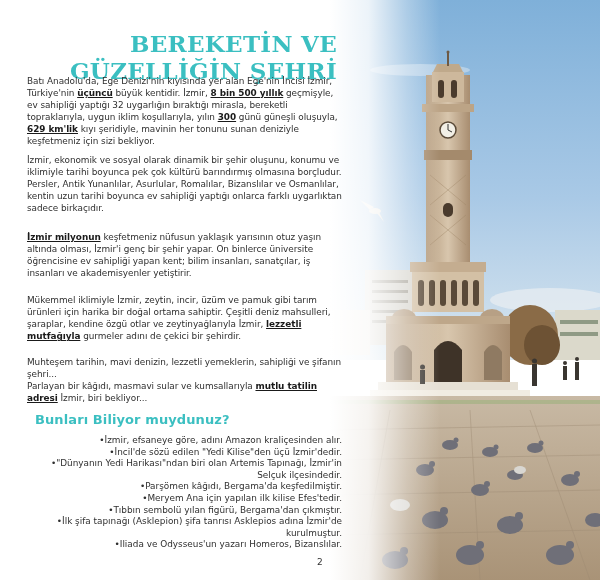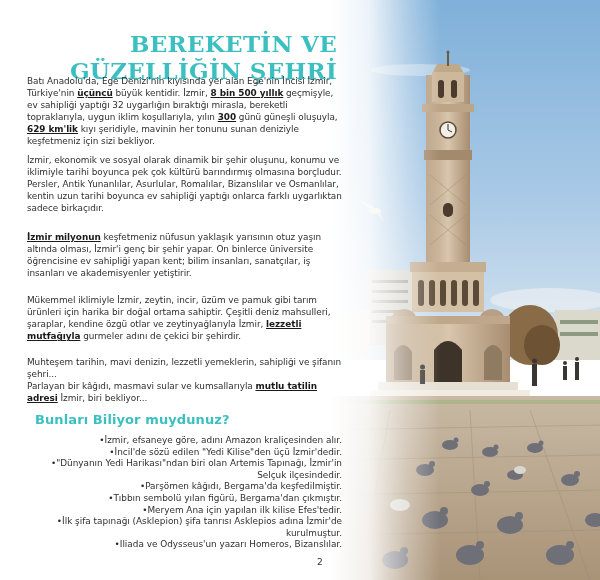--- a/index.html
+++ b/index.html
@@ -225,20 +225,20 @@
 
   <p class="para p5"><span>Muhteşem tarihin, mavi denizin, lezzetli yemeklerin, sahipliği ve şifanın şehri...</span><br><span>Parlayan bir kâğıdı, masmavi sular ve kumsallarıyla </span><b>mutlu tatilin adresi</b><span> İzmir, biri bekliyor...</span></p>
 
   <h2>Bunları Biliyor muydunuz?</h2>
 
   <ul class="facts">
     <li><span class="bullet">•</span><span>İzmir, efsaneye göre, adını Amazon kraliçesinden alır.</span></li>
     <li><span class="bullet">•</span><span>İncil'de sözü edilen "Yedi Kilise"den üçü İzmir'dedir.</span></li>
     <li><span class="bullet">•</span><span>"Dünyanın Yedi Harikası"ndan biri olan Artemis Tapınağı, İzmir'in Selçuk ilçesindedir.</span></li>
     <li><span class="bullet">•</span><span>Parşömen kâğıdı, Bergama'da keşfedilmiştir.</span></li>
+    <li><span class="bullet">•</span><span>Meryem Ana için yapılan ilk kilise Efes'tedir.</span></li>
     <li><span class="bullet">•</span><span>Tıbbın sembolü yılan figürü, Bergama'dan çıkmıştır.</span></li>
-    <li><span class="bullet">•</span><span>Meryem Ana için yapılan ilk kilise Efes'tedir.</span></li>
     <li><span class="bullet">•</span><span>İlk şifa tapınağı (Asklepion) şifa tanrısı Asklepios adına İzmir'de kurulmuştur.</span></li>
     <li><span class="bullet">•</span><span>Iliada ve Odysseus'un yazarı Homeros, Bizanslılar.</span></li>
   </ul>
 </div>
 
 <div class="page-num">2</div>
 
 </body></html>

